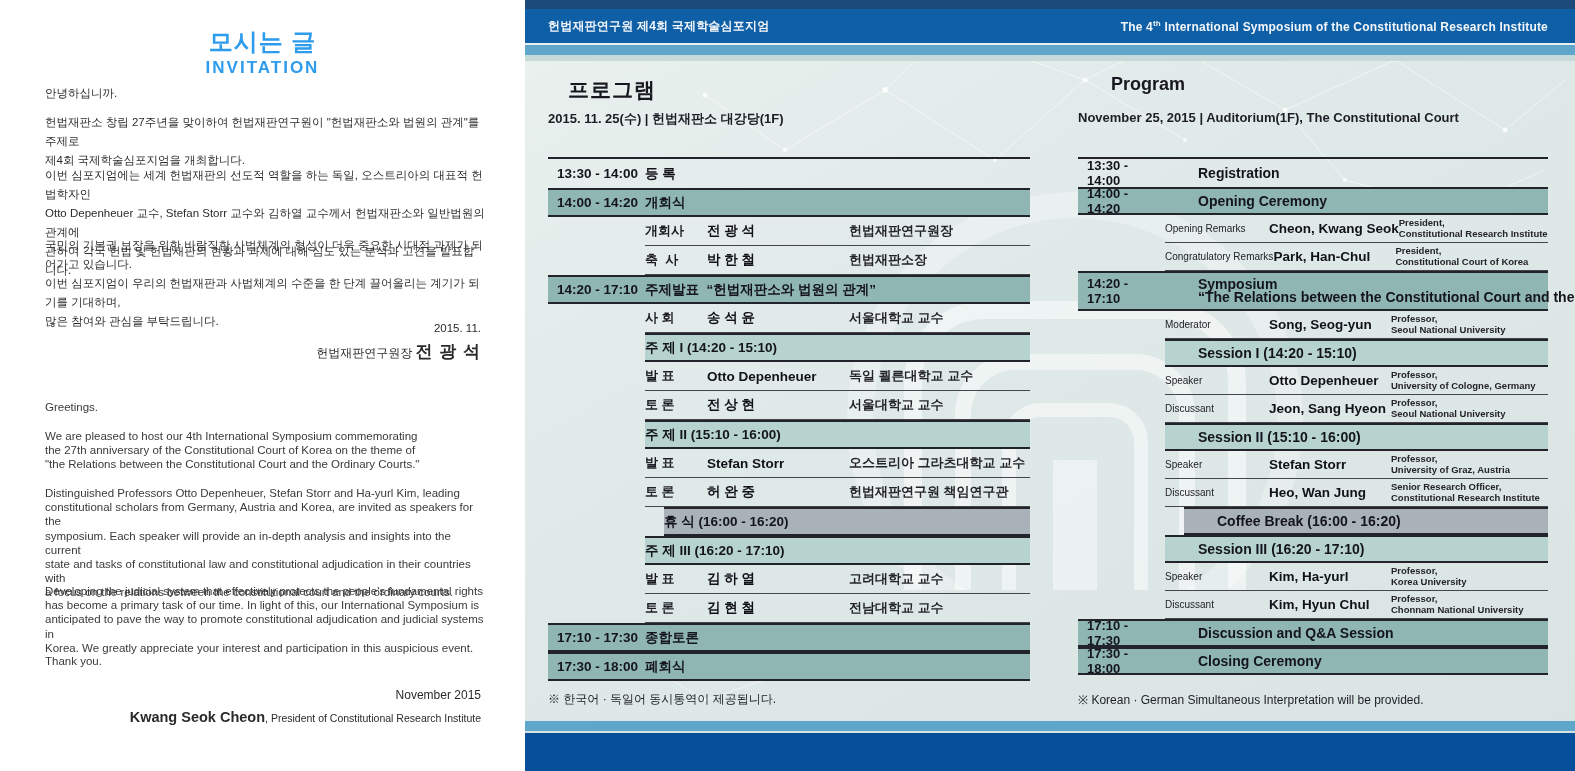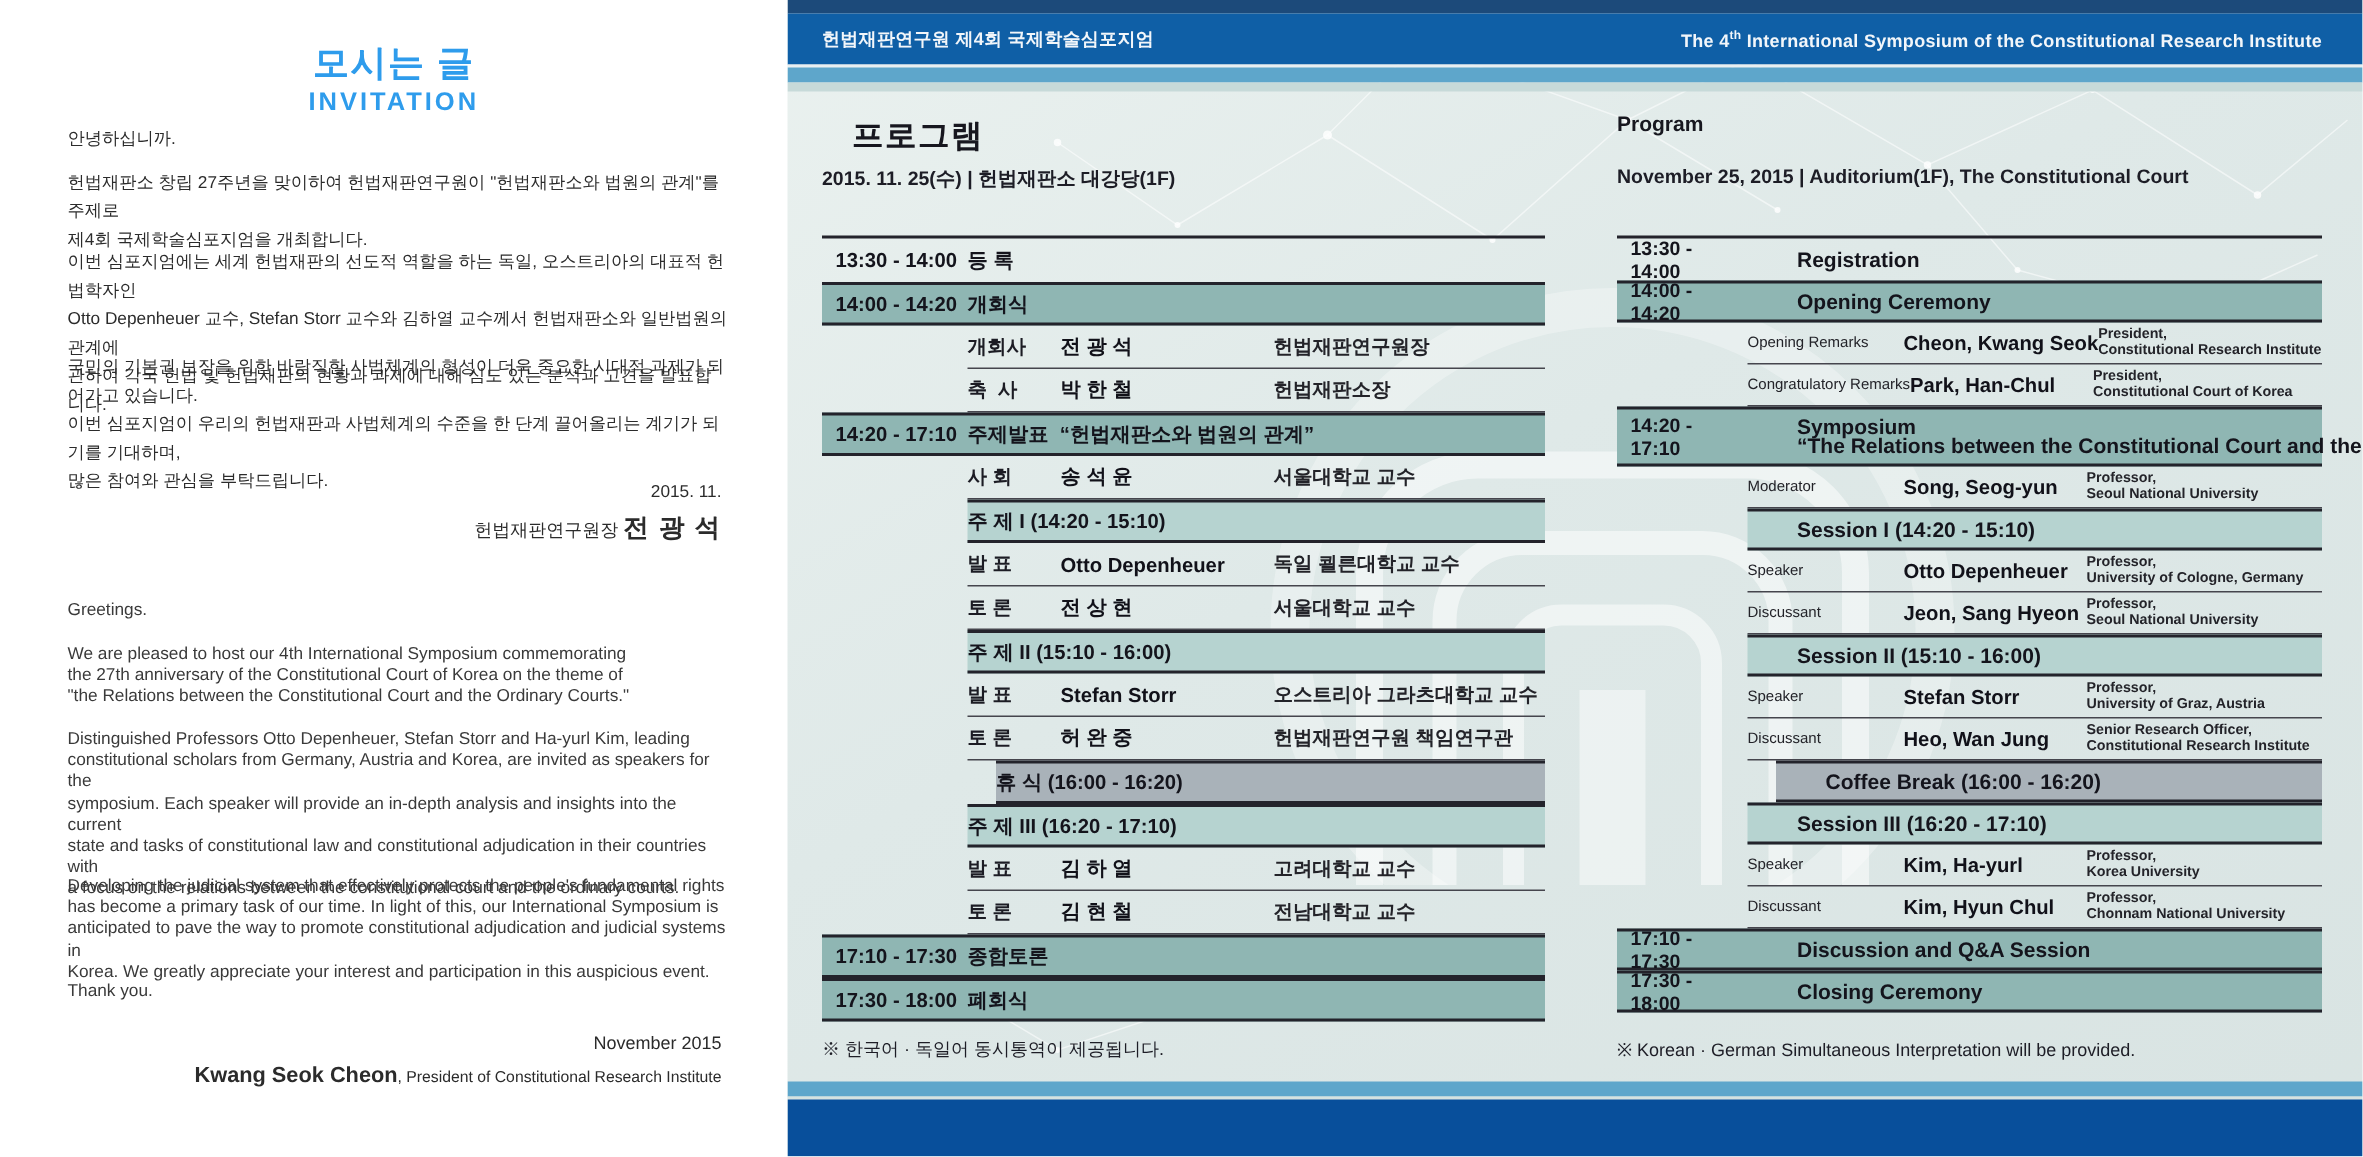--- a/index.html
+++ b/index.html
@@ -32,21 +32,21 @@
   .hdr-stripe{position:absolute;left:0;top:45px;width:1050px;height:10px;background:#5ea6cb;z-index:3;}
   .hdr-stripe2{position:absolute;left:0;top:55px;width:1050px;height:6px;background:#c7dad9;z-index:3;}
   .ftr-stripe{position:absolute;left:0;top:721px;width:1050px;height:10px;background:#5ea6cb;z-index:3;}
   .ftr-line{position:absolute;left:0;top:731px;width:1050px;height:2px;background:#d5e2e0;z-index:3;}
   .ftr-main{position:absolute;left:0;top:733px;width:1050px;height:38px;background:#084f9b;z-index:3;}
 
   .watermark{position:absolute;z-index:0;pointer-events:none;}
 
   .prog-title{position:absolute;font-weight:bold;color:#17171f;z-index:2;}
   #title-ko{left:23px;top:76px;font-size:21px;letter-spacing:1px;margin-left:20px;}
-  #title-en{left:553px;top:74px;font-size:14px;}
+  #title-en{left:586px;top:74px;font-size:18px;}
   .prog-sub{position:absolute;font-size:13px;font-weight:600;color:#1d1d26;z-index:2;}
   #sub-ko{left:23px;top:110px;}
   #sub-en{left:553px;top:110px;}
 
   
   .ptable{position:absolute;top:157px;border-top:2px solid #23232b;z-index:2;}
   #table-ko{left:23px;width:482px;}
   #table-en{left:553px;width:470px;}
   .prow{display:flex;align-items:stretch;box-sizing:border-box;}
   #table-ko .prow{height:29px;}

